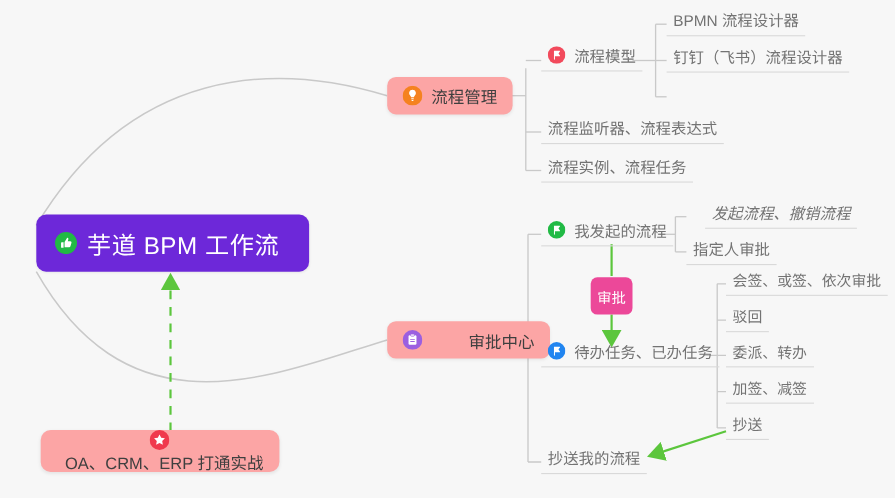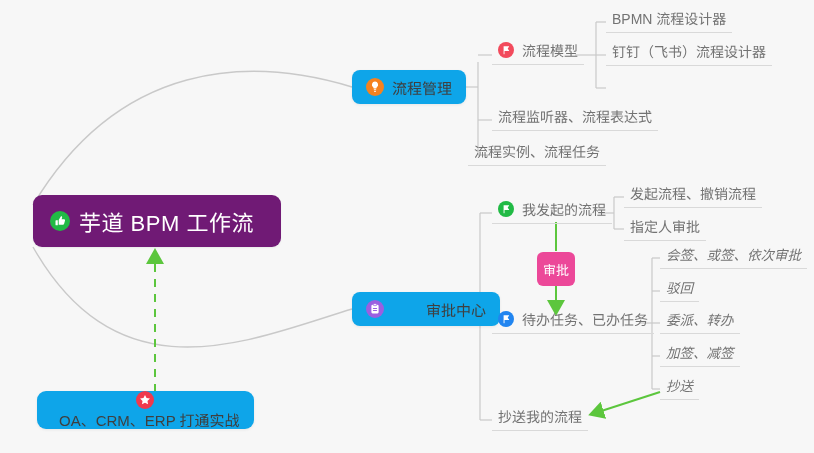--- a/index.html
+++ b/index.html
@@ -13,57 +13,57 @@
     -webkit-font-smoothing:antialiased;
   }
   #canvas{position:absolute;inset:0;width:814px;height:453px;}
   svg.wires{position:absolute;left:0;top:0;width:814px;height:453px;pointer-events:none;}
 
   
   .root{
     position:absolute;
     left:33px;top:195px;
     width:248px;height:52px;
-    background:#701a75;
+    background:#6d28d9;
     border-radius:9px;
     display:flex;align-items:center;
     box-sizing:border-box;
     padding-left:17px;
     box-shadow:0 1px 2px rgba(0,0,0,.06);
   }
   .root-label{
     color:#ffffff;font-size:22px;letter-spacing:.5px;
     margin-left:9px;white-space:nowrap;
   }
 
   
   .card{
     position:absolute;
-    background:#0ea5e9;
+    background:#fca5a5;
     border-radius:8px;
     display:flex;align-items:center;
     box-sizing:border-box;
     padding:0 14px;
     box-shadow:0 1px 3px rgba(0,0,0,.07);
     white-space:nowrap;
   }
   .card-label{font-size:15px;color:#3f3f3f;margin-left:8px;}
 
   
   .leaf{
     position:absolute;
     display:flex;align-items:center;
     box-sizing:border-box;
     padding:0 6px 4px 6px;
     border-bottom:1px solid #d9d9d9;
     white-space:nowrap;
     background:transparent;
   }
   .leaf-label{font-size:14px;color:#737373;}
-  .leaf-label.sm{font-size:13.5px;font-style:italic;}
+  .leaf-label.sm{font-size:13.5px;}
   .leaf .leaf-label{margin-left:0;}
   .leaf.has-icon .leaf-label{margin-left:8px;}
 
   
   .tag{
     position:absolute;
     background:#ec4899;
     border-radius:6px;
     display:flex;align-items:center;justify-content:center;
     color:#fff;font-size:13px;
@@ -190,21 +190,21 @@
 
   <div class="leaf" style="left:606px;top:41px;">
     <span class="leaf-label">钉钉（飞书）流程设计器</span>
   </div>
 
 
   <div class="leaf" style="left:492px;top:106px;">
     <span class="leaf-label">流程监听器、流程表达式</span>
   </div>
 
-  <div class="leaf" style="left:468px;top:141px;">
+  <div class="leaf" style="left:492px;top:141px;">
     <span class="leaf-label">流程实例、流程任务</span>
   </div>
 
   <div class="card" style="left:352px;top:292px;height:34px;gap:34px;">
     <span class="ico ico-18">
       <svg viewBox="0 0 18 18" width="18" height="18">
         <circle cx="9" cy="9" r="9" fill="#9b5fe0"></circle>
         <rect x="5.4" y="4.8" width="7.2" height="8.6" rx="1.1" fill="#ffffff"></rect>
         <rect x="7.3" y="3.7" width="3.4" height="1.9" rx=".7" fill="#ffffff" stroke="#9b5fe0" stroke-width=".7"></rect>
         <rect x="6.8" y="8.1" width="4.4" height=".85" rx=".42" fill="#9b5fe0"></rect>
@@ -217,21 +217,21 @@
   <div class="leaf has-icon" style="left:492px;top:199px;">
     <span class="ico ico-16">
       <svg viewBox="0 0 16 16" width="16" height="16">
         <circle cx="8" cy="8" r="8" fill="#21ba45"></circle>
         <path d="M5.6 4.2h5.1c.35 0 .55.4.33.67L9.9 6.35a.5.5 0 0 0 0 .62l1.14 1.48c.22.28.02.67-.33.67H6.5v2.8a.45.45 0 0 1-.9 0V4.2z" fill="#ffffff"></path>
       </svg>
     </span>
     <span class="leaf-label">我发起的流程</span>
   </div>
 
-  <div class="leaf" style="left:624px;top:183px;">
+  <div class="leaf" style="left:641px;top:183px;font-style:italic;">
     <span class="leaf-label">发起流程、撤销流程</span>
   </div>
 
   <div class="leaf" style="left:624px;top:216px;">
     <span class="leaf-label">指定人审批</span>
   </div>
 
   <div class="tag" style="left:537px;top:252px;width:38px;height:34px;">
     <span>审批</span>
   </div>

